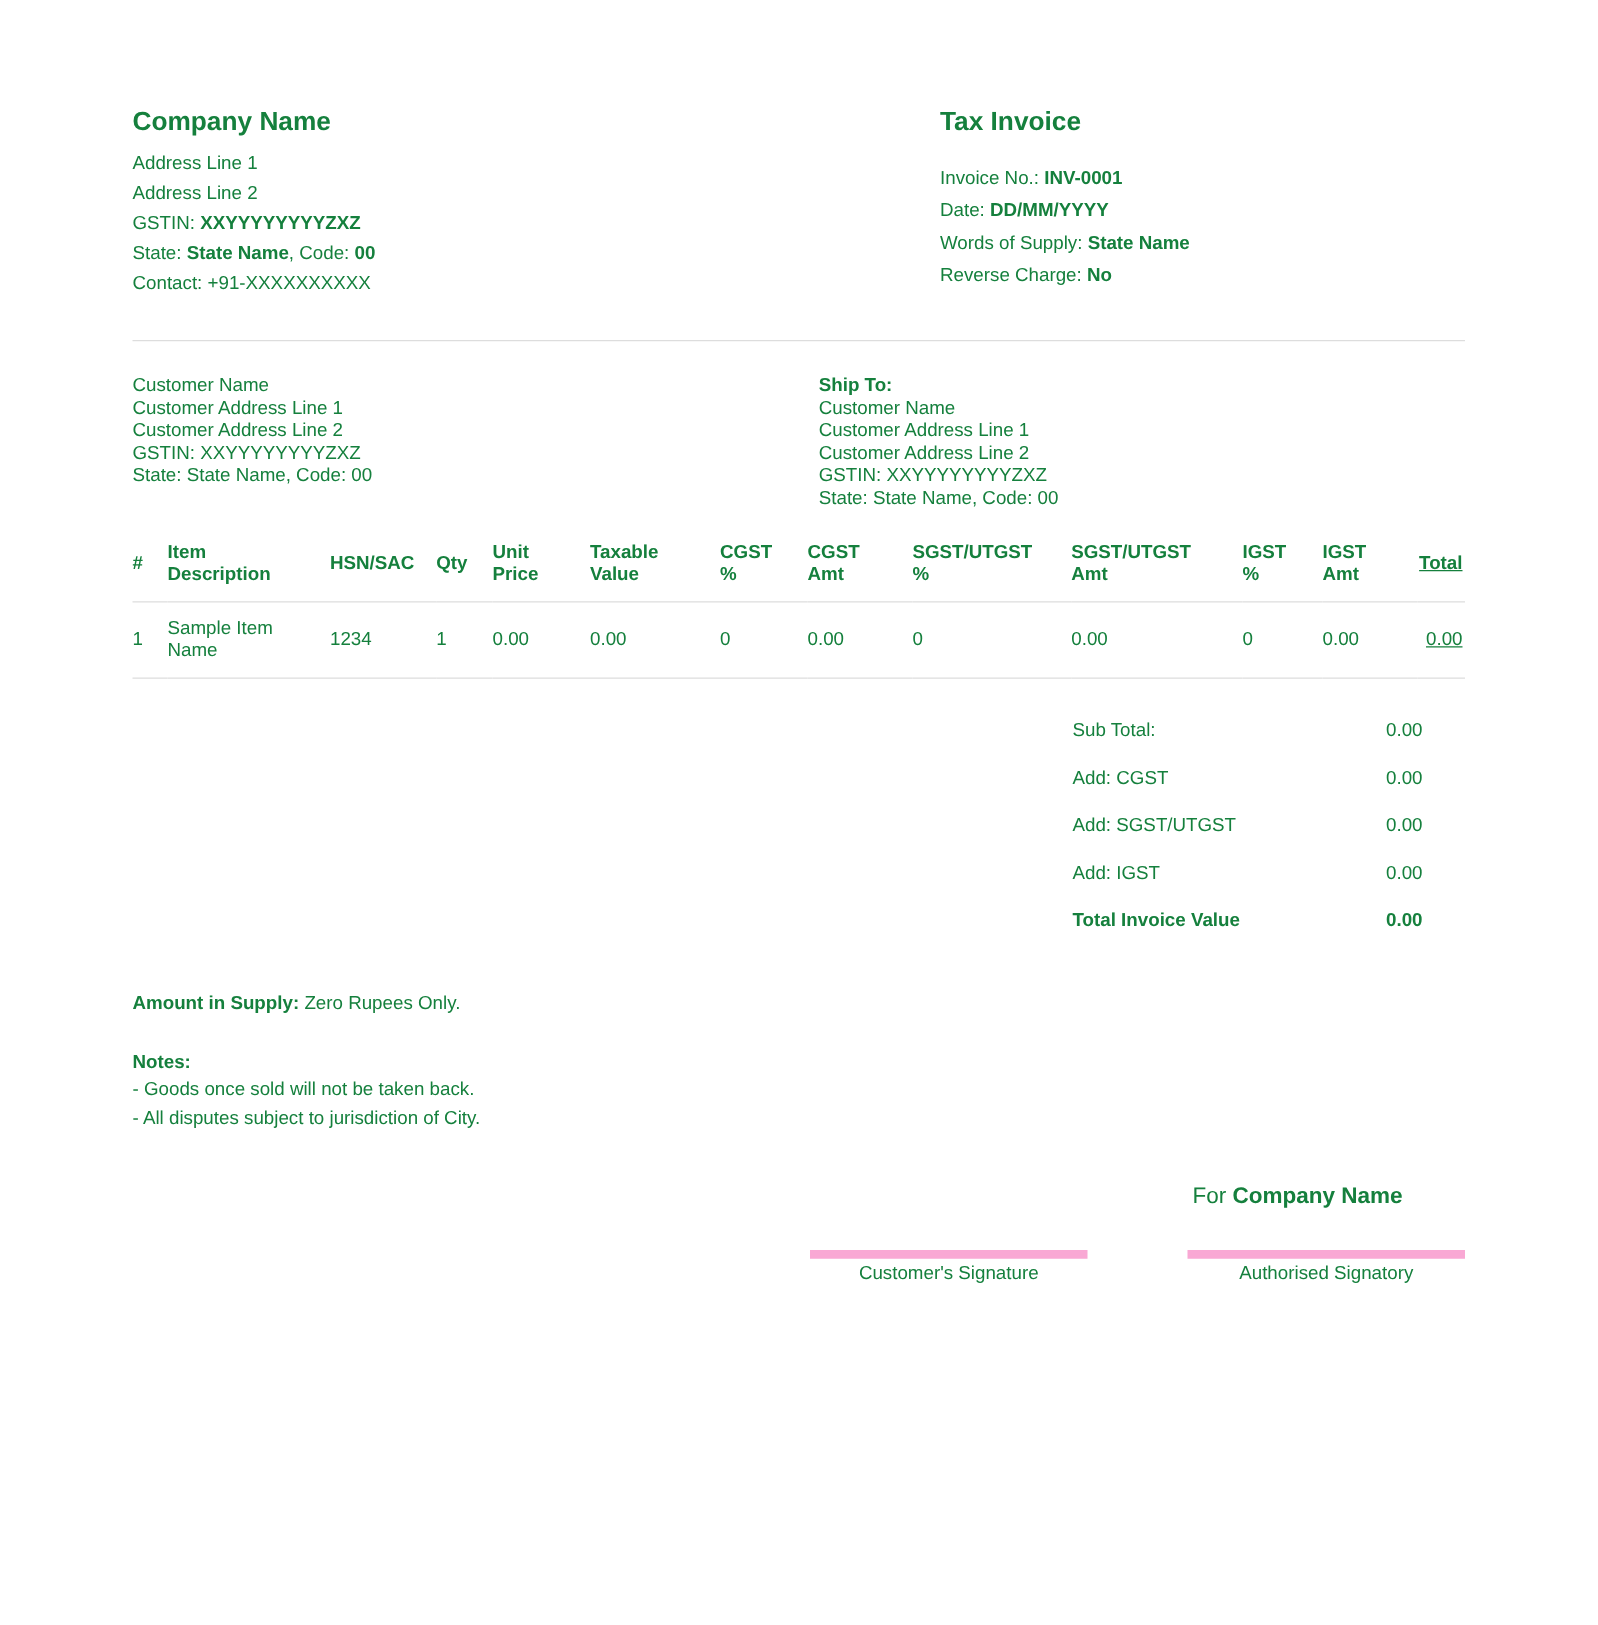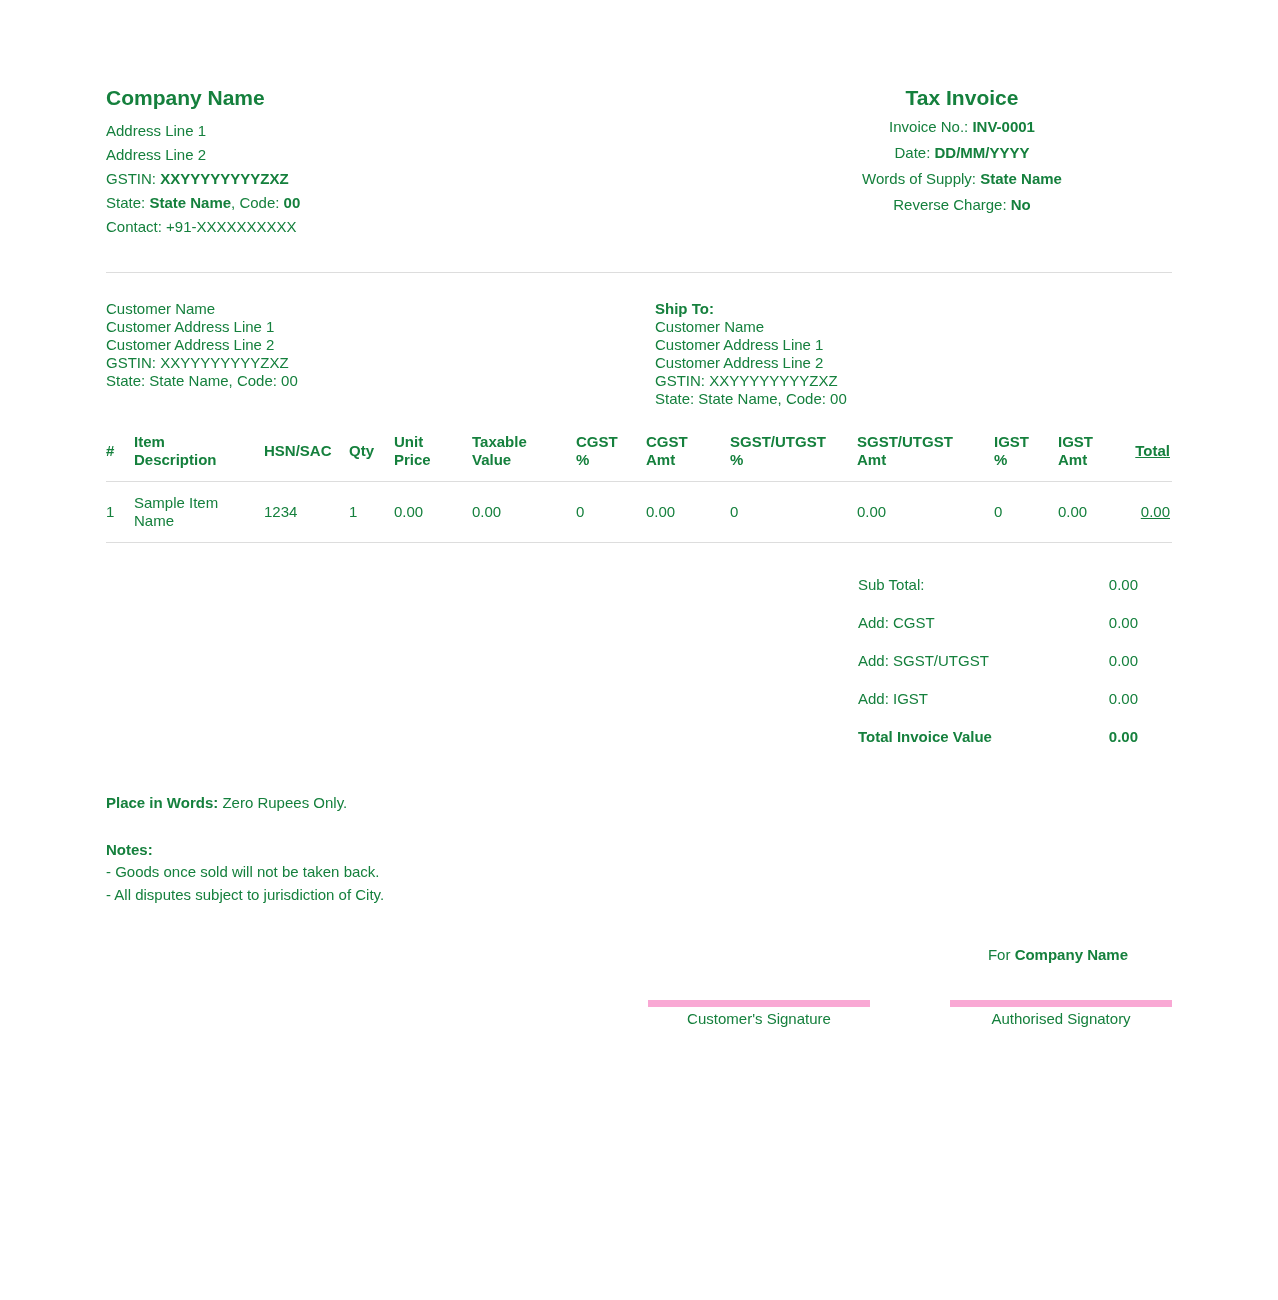--- a/index.html
+++ b/index.html
@@ -13,23 +13,23 @@
   }
   .abs { position:absolute; }
   b, .b { font-weight:bold; }
 
   
   .company { left:106px; top:86px; width:480px; }
   .company h1 { margin:0; font-size:21px; line-height:24px; font-weight:bold; }
   .company .lines { margin-top:9px; font-size:15px; line-height:24px; }
 
   
-  .invoice-meta { right:106px; top:86px; width:420px; text-align:center; }
+  .invoice-meta { right:106px; top:86px; width:420px; text-align:left; }
   .invoice-meta h2 { margin:0; font-size:21px; line-height:24px; font-weight:bold; }
-  .invoice-meta .lines { margin-top:4px; font-size:15px; line-height:26px; }
+  .invoice-meta .lines { margin-top:20px; font-size:15px; line-height:26px; }
 
   
   .sep { left:106px; top:272px; width:1066px; height:0; border-top:1px solid #ddd; }
 
   
   .party { top:300px; width:460px; font-size:15px; line-height:18px; }
   .party.bill { left:106px; }
   .party.ship { left:655px; }
   .party .head { font-weight:bold; }
 
@@ -48,21 +48,21 @@
   .totals .trow.grand { font-weight:bold; }
 
   
   .amount-words { left:106px; top:793px; font-size:15px; line-height:20px; }
   .notes { left:106px; top:840px; font-size:15px; }
   .notes .head { font-weight:bold; line-height:20px; }
   .notes .item { line-height:23px; }
   .notes .item:first-of-type { margin-top:4px; }
 
   
-  .for-company { left:906px; top:946px; width:222px; text-align:right; font-size:15px; }
+  .for-company { left:954px; top:946px; width:222px; text-align:left; font-size:18px; }
   .sigbox { top:1000px; width:222px; border-top:7px solid #f9a8d4; text-align:center; font-size:15px; padding-top:3px; }
   .sigbox.left { left:648px; }
   .sigbox.right { left:950px; }
 </style>
 </head>
 <body>
 
 <div class="page">
 
   <div class="abs company">
@@ -186,21 +186,21 @@
       <span>Add: IGST</span>
       <span>0.00</span>
     </div>
     <div class="trow grand">
       <span>Total Invoice Value</span>
       <span>0.00</span>
     </div>
   </div>
 
   <div class="abs amount-words">
-    <b>Place in Words:</b>
+    <b>Amount in Supply:</b>
     <span>Zero Rupees Only.</span>
   </div>
 
   <div class="abs notes">
     <div class="head">Notes:</div>
     <div class="item">- Goods once sold will not be taken back.</div>
     <div class="item">- All disputes subject to jurisdiction of City.</div>
   </div>
 
   <div class="abs for-company">

